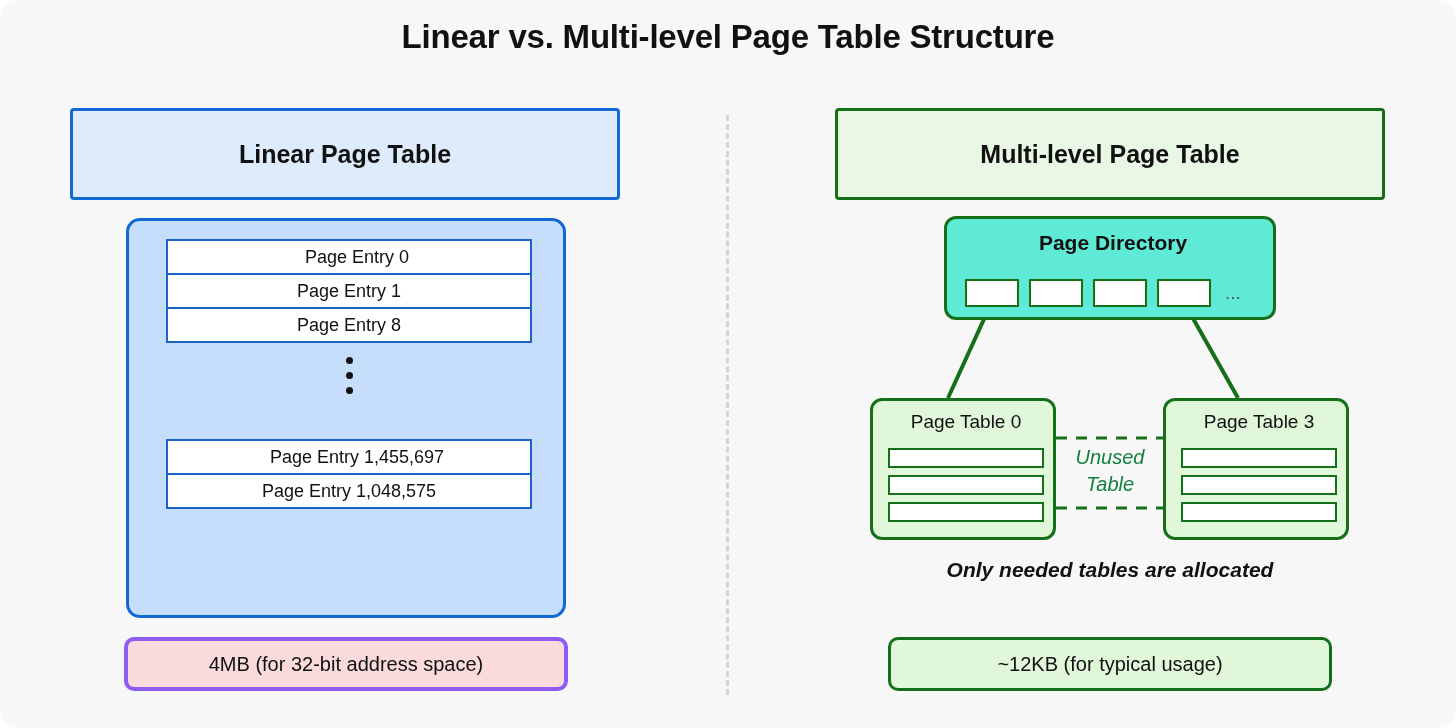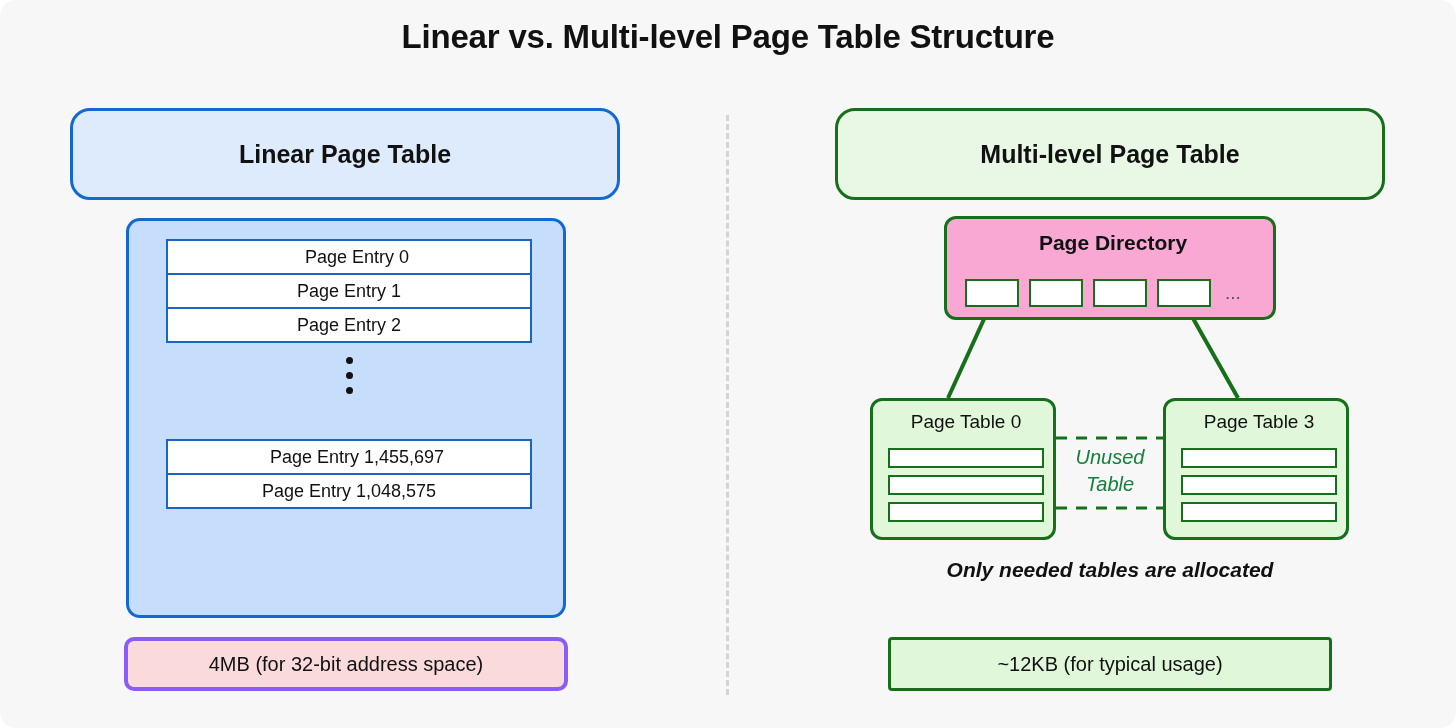--- a/index.html
+++ b/index.html
@@ -46,21 +46,21 @@
     border-left: 3px dashed #d4d4d4;
   }
 
   
   .panel-header {
     position: absolute;
     box-sizing: border-box;
     display: flex;
     align-items: center;
     justify-content: center;
-    border-radius: 20px;
+    border-radius: 4px;
     font-size: 25px;
     font-weight: bold;
     color: #111111;
   }
   .blue-header {
     left: 70px; top: 108px; width: 550px; height: 92px;
     background: #ddebfd;
     border: 3px solid #1269d3;
   }
   .green-header {
@@ -137,21 +137,21 @@
     justify-content: center;
     font-size: 20px;
     color: #111111;
   }
 
   
   #page-directory {
     position: absolute;
     box-sizing: border-box;
     left: 944px; top: 216px; width: 332px; height: 104px;
-    background: #f9a8d4;
+    background: #5eead4;
     border: 3px solid #16701a;
     border-radius: 12px;
   }
   #page-directory-title {
     position: absolute;
     left: 0; top: 12px; width: 332px;
     text-align: center;
     font-size: 21px;
     font-weight: bold;
     color: #111111;
@@ -236,21 +236,21 @@
     font-weight: bold;
     color: #111111;
   }
 
   #multi-footer {
     position: absolute;
     box-sizing: border-box;
     left: 888px; top: 637px; width: 444px; height: 54px;
     background: #e0f7da;
     border: 3px solid #16701a;
-    border-radius: 4px;
+    border-radius: 10px;
     display: flex;
     align-items: center;
     justify-content: center;
     font-size: 20px;
     color: #111111;
   }
 </style>
 </head>
 <body>
 
@@ -260,21 +260,21 @@
 
   <div id="center-divider"></div>
 
   <div class="panel-header blue-header">Linear Page Table</div>
 
   <div id="linear-body">
 
     <div id="entries-top">
       <div class="page-entry">Page Entry 0</div>
       <div class="page-entry">Page Entry 1</div>
-      <div class="page-entry">Page Entry 2</div>
+      <div class="page-entry">Page Entry 8</div>
     </div>
 
     <div id="vertical-ellipsis">
       <span class="dot"></span>
       <span class="dot"></span>
       <span class="dot"></span>
     </div>
 
     <div id="entries-bottom">
       <div class="page-entry">Page Entry 1,455,697</div>

